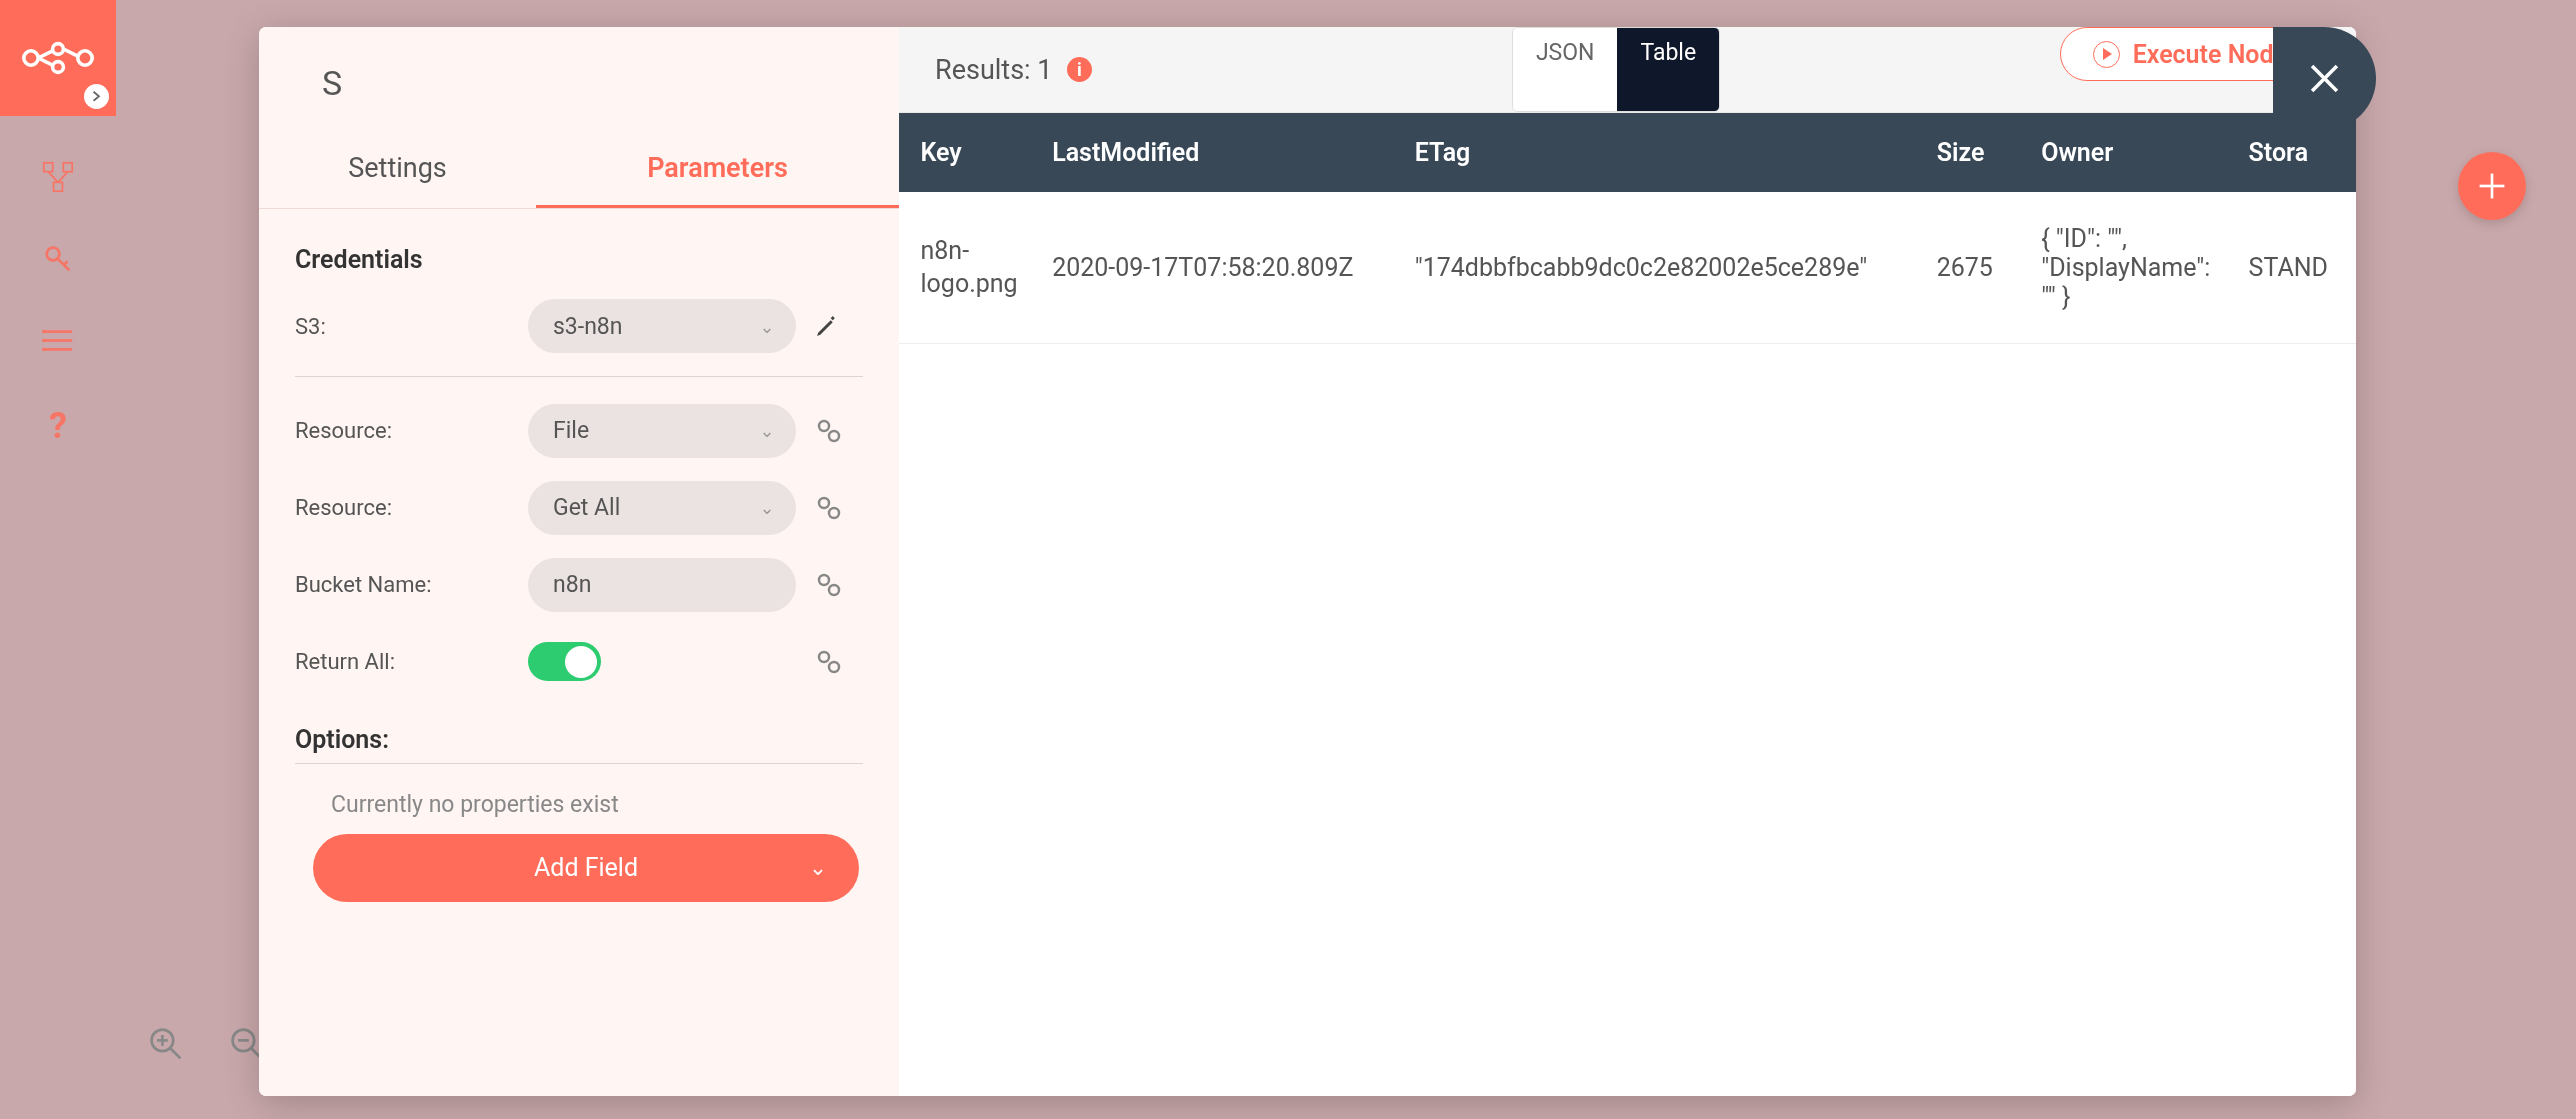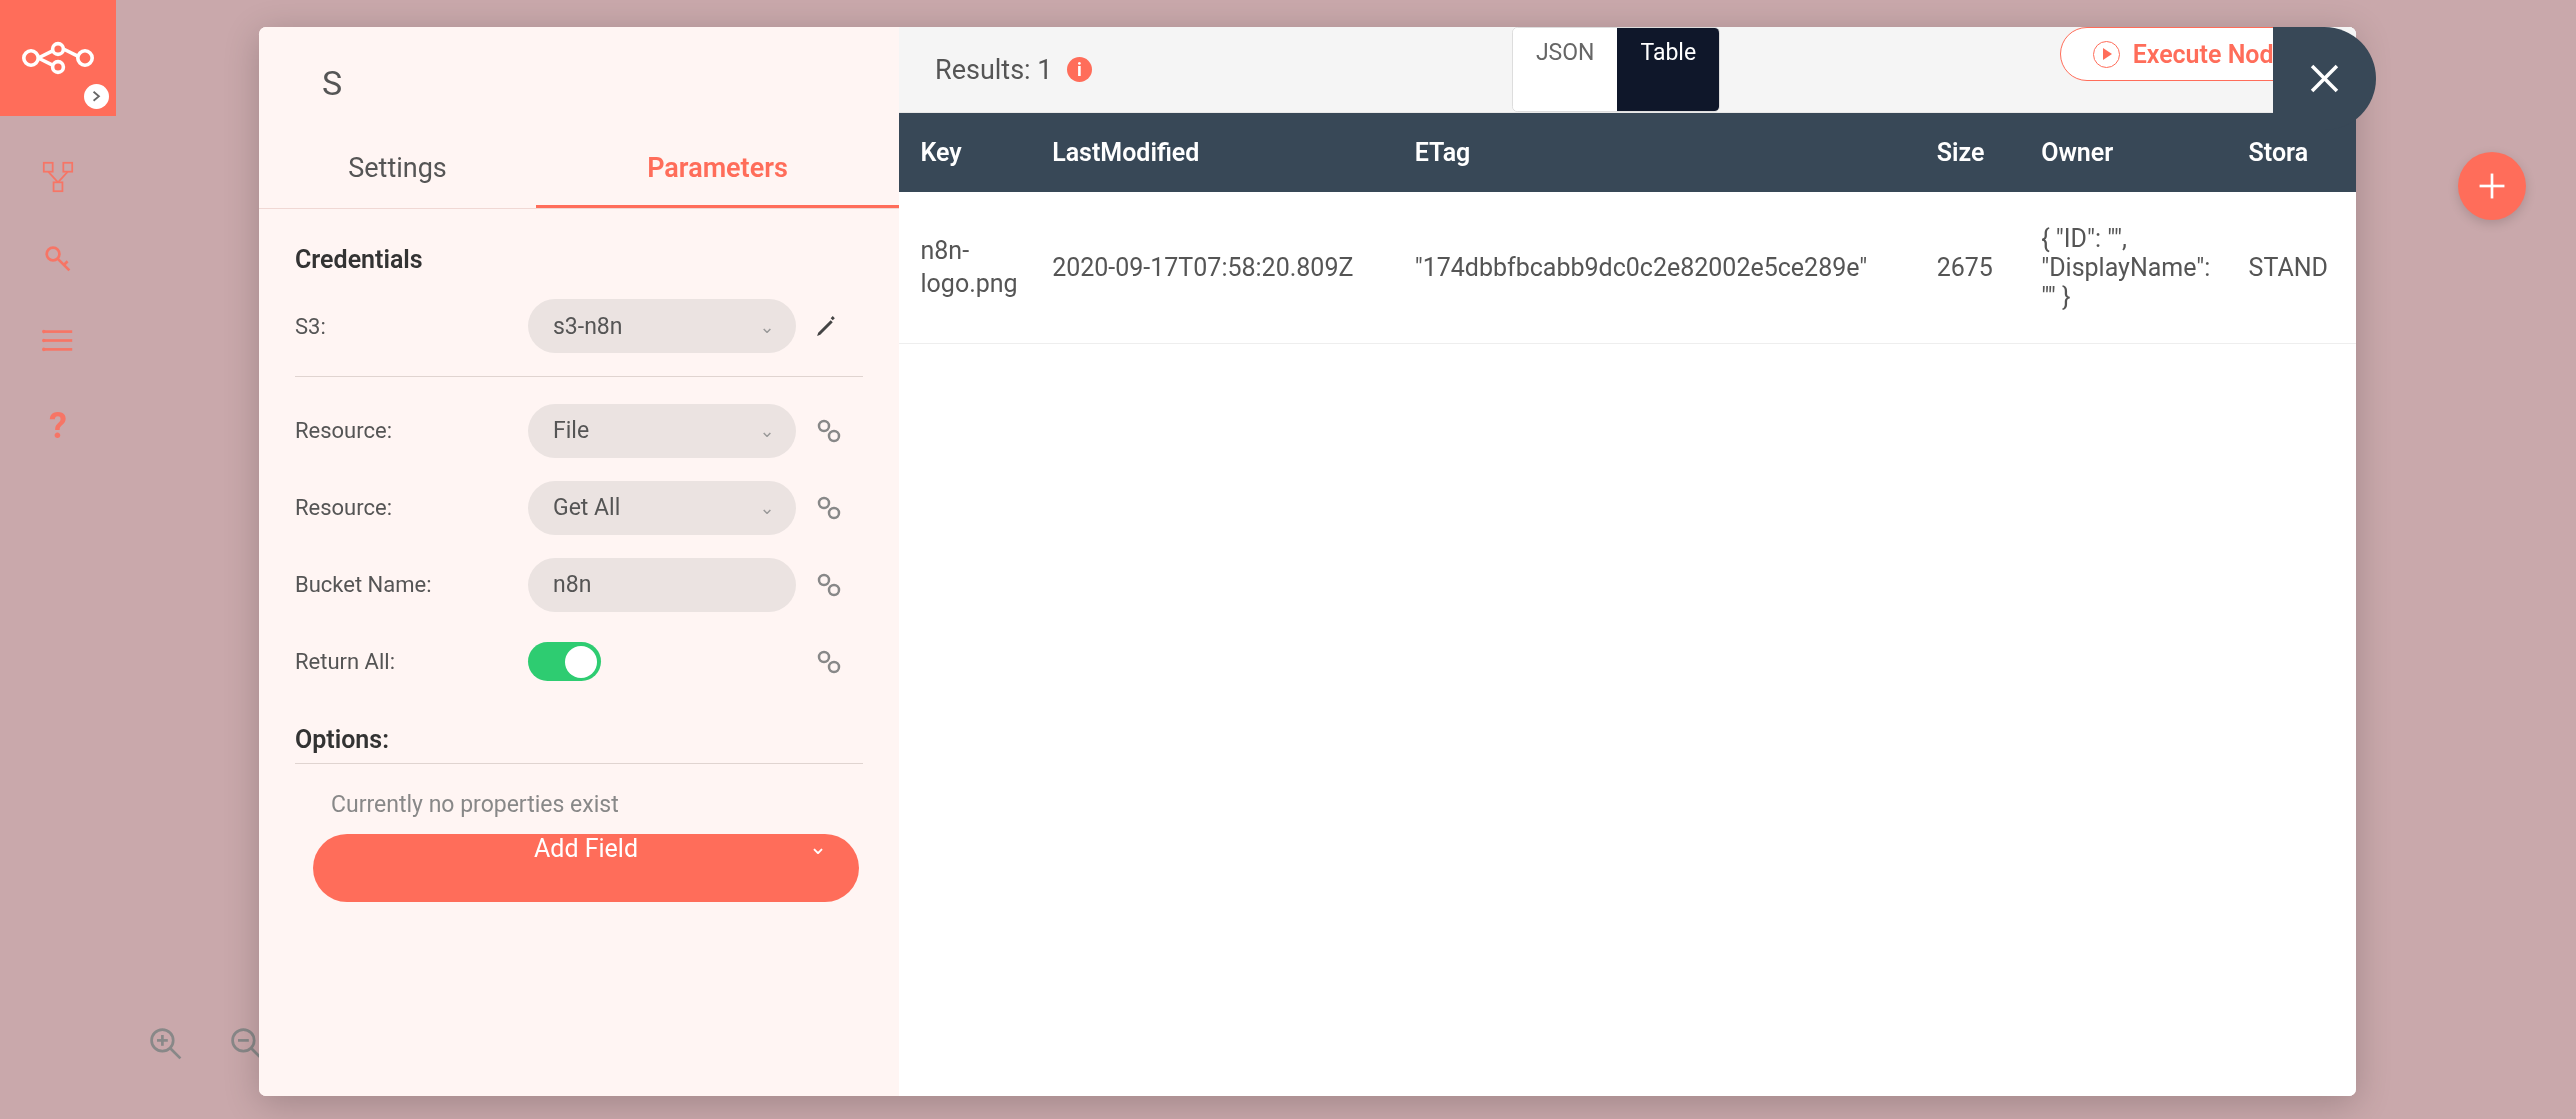--- a/index.html
+++ b/index.html
@@ -43,21 +43,21 @@
 .caret-down { position: absolute; right: 21.5px; color: #999; font-size: 18px; }
 .field-action { margin-left: 18px; color: #888; font-size: 27px; cursor: pointer; display: flex; align-items: center; }
 .divider { height: 0.9px; background: #e0d4d0; margin: 18px 0 27px 0; }
 
 .toggle { width: 73px; height: 39px; background: #2ecc71; border-radius: 19.7px; position: relative; cursor: pointer; }
 .toggle-knob { position: absolute; right: 3.6px; top: 3.6px; width: 32px; height: 32px; background: white; border-radius: 50%; }
 
 .options-label { font-size: 25px; font-weight: 600; color: #333; margin-top: 36px; margin-bottom: 9px; }
 .options-divider { height: 0.9px; background: #e0d4d0; margin-bottom: 27px; }
 .no-props { font-size: 23px; color: #888; padding-left: 36px; margin-bottom: 16px; }
-.add-field-btn { width: 546px; height: 68px; background: #ff6d5a; border-radius: 34px; color: white; font-size: 25px; display: flex; justify-content: center; position: relative; cursor: pointer; margin-left: 18px; }
+.add-field-btn { width: 546px; height: 68px; background: #ff6d5a; border-radius: 34px; color: white; font-size: 25px; display: flex; align-items: center; justify-content: center; position: relative; cursor: pointer; margin-left: 18px; }
 .add-field-caret { position: absolute; right: 32px; font-size: 21.5px; }
 
 
 .right-panel { flex: 1; display: flex; flex-direction: column; background: white; }
 .results-header { height: 86px; background: #f5f5f5; display: flex; padding: 0 36px; border-bottom: 0.9px solid #e8e8e8; }
 .results-text { font-size: 27px; color: #555; display: flex; align-items: center; gap: 14.3px; }
 .info-icon { width: 25px; height: 25px; background: #ff6d5a; border-radius: 50%; color: white; display: inline-flex; align-items: center; justify-content: center; font-size: 18px; font-weight: bold; }
 .view-toggle { margin-left: auto; display: flex; border: 0.9px solid #ddd; border-radius: 5.4px; overflow: hidden; }
 .view-btn { padding: 10.7px 23px; font-size: 23px; color: #666; background: white; cursor: pointer; }
 .view-btn.active { background: #0f172a; color: white; }

